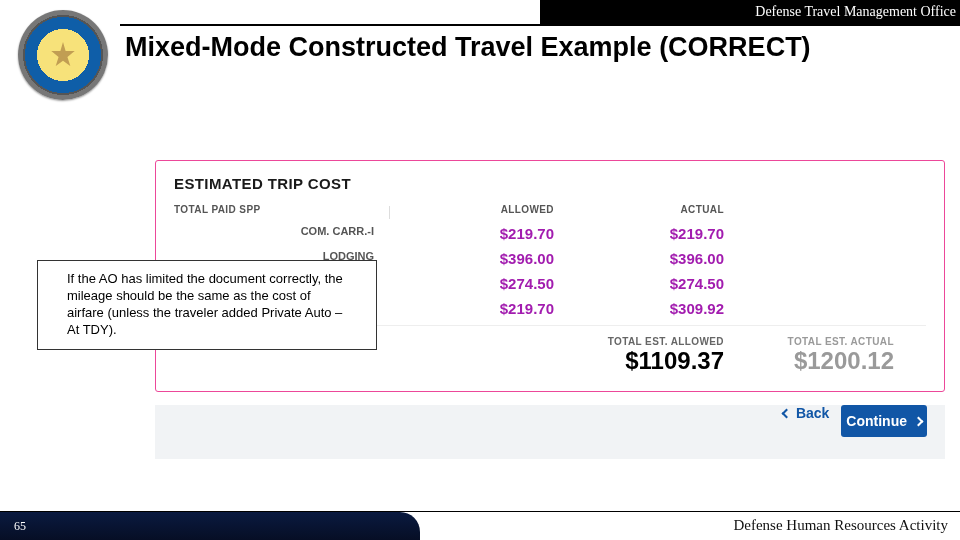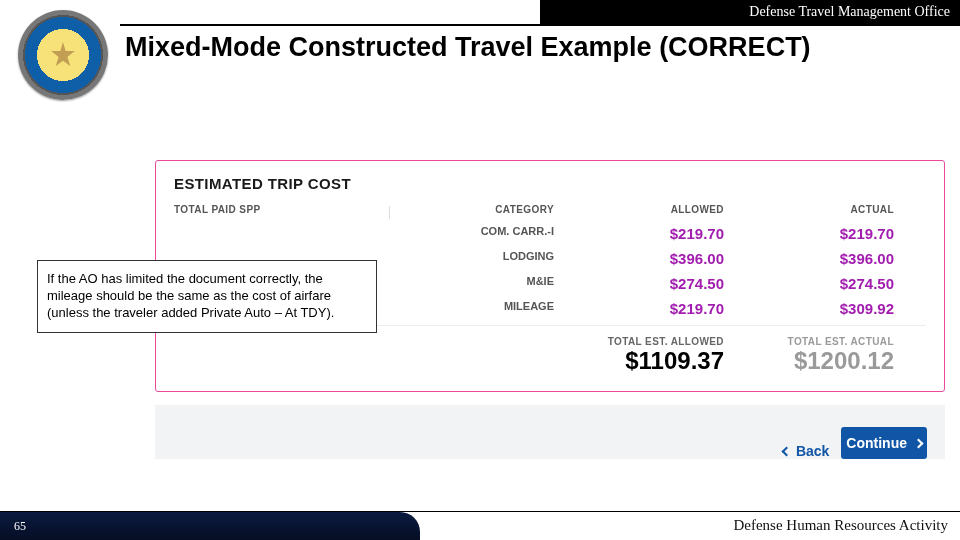--- a/index.html
+++ b/index.html
@@ -1,39 +1,39 @@
 <!DOCTYPE html>
 <html><head>
 <meta charset="utf-8">
 <style>
   * { box-sizing: border-box; margin: 0; padding: 0; }
   html, body { width: 960px; height: 540px; font-family: Arial, Helvetica, sans-serif; background: #fff; overflow: hidden; }
   .slide { position: relative; width: 960px; height: 540px; }
-  .topbar { position: absolute; right: 0; top: 0; height: 24px; width: 420px; background: #000; display: flex; align-items: center; justify-content: flex-end; padding-right: 10px; }
+  .topbar { position: absolute; right: 0; top: 0; height: 24px; width: 420px; background: #000; display: flex; align-items: center; justify-content: flex-end; padding-right: 4px; }
   .topbar-text { color: #fff; font-size: 14px; font-family: Georgia, 'Times New Roman', serif; }
   .topline { position: absolute; left: 120px; right: 0; top: 24px; height: 2px; background: #000; }
   .seal { position: absolute; left: 18px; top: 10px; width: 90px; height: 90px; border-radius: 50%; background: radial-gradient(circle at 50% 50%, #f7e27a 0 26px, #0f5ea8 26px 38px, #555 38px 40px, #777 40px 45px); box-shadow: 0 1px 2px rgba(0,0,0,.4); }
   .seal::before { content:""; position:absolute; left:50%; top:50%; width:26px; height:26px; transform:translate(-50%,-50%); background:#8b5a2b; clip-path: polygon(50% 0,60% 35%,95% 35%,67% 58%,78% 92%,50% 72%,22% 92%,33% 58%,5% 35%,40% 35%); opacity:.5;}
   .title { position: absolute; left: 125px; top: 32px; font-size: 27px; font-weight: bold; line-height: 1.18; }
-  .callout { position: absolute; left: 37px; top: 260px; width: 340px; border: 1px solid #333; padding: 10px 9px; font-size: 13px; line-height: 1.3; background: #fff; }
+  .callout { position: absolute; left: 37px; top: 260px; width: 340px; border: 1px solid #333; padding: 10px 29px; font-size: 13px; line-height: 1.3; background: #fff; }
   .panel-wrap { position: absolute; left: 155px; top: 160px; width: 790px; background: #fff; border: 1px solid #ec4899; border-radius: 3px; padding: 14px 18px 16px; }
   .panel-head { font-weight: 800; letter-spacing: .4px; font-size: 15px; color: #1a1a1a; margin-bottom: 12px; }
   .grid { display: grid; grid-template-columns: 200px 170px 160px 160px; column-gap: 10px; font-size: 12px; color: #333; }
   .grid .hdrcell { font-size: 10px; font-weight: 700; letter-spacing: .4px; color: #555; text-align: right; padding-bottom: 6px; }
   .grid .hdrcell.left { text-align: left; }
   .grid .cat { text-align: right; font-size: 11px; font-weight: 700; color: #555; padding: 4px 0; }
   .grid .val { text-align: right; font-weight: 700; color: #a21caf; padding: 4px 0; font-size: 15px; }
   .grid .spp { text-align: left; font-weight: 700; font-size: 10px; color: #555; }
   .grid .vr { position: relative; }
   .grid .vr::after { content: ""; position: absolute; right: -16px; top: 2px; bottom: 2px; border-right: 1px solid #ddd; }
   .totals { display: grid; grid-template-columns: 200px 170px 160px 160px; column-gap: 10px; margin-top: 4px; border-top: 1px solid #eee; padding-top: 10px; }
   .totals .lab { font-size: 10px; font-weight: 700; letter-spacing: .4px; color: #666; text-align: right; }
   .totals .big { font-size: 24px; font-weight: 800; text-align: right; }
   .totals .est-actual .lab, .totals .est-actual .big { color: #9a9a9a; }
-  .nav-strip { position: absolute; left: 155px; top: 405px; width: 790px; height: 54px; background: #f1f3f5; display: flex; align-items: flex-end; justify-content: flex-end; gap: 12px; padding-right: 18px; }
+  .nav-strip { position: absolute; left: 155px; top: 405px; width: 790px; height: 54px; background: #f1f3f5; display: flex; align-items: flex-start; justify-content: flex-end; gap: 12px; padding-right: 18px; }
   .back-link { color: #1156a6; font-size: 14px; font-weight: 600; cursor: pointer; display:flex; align-items:center; gap:6px; }
   .chevron-left { display:inline-block; width:7px; height:7px; border-left:2px solid #1156a6; border-bottom:2px solid #1156a6; transform: rotate(45deg); }
   .continue-btn { background: #1156a6; color: #fff; font-size: 14px; font-weight: 600; padding: 8px 5px; border-radius: 3px; cursor: pointer; display:flex; align-items:center; gap:8px; }
   .chevron-right { display:inline-block; width:7px; height:7px; border-right:2px solid #fff; border-top:2px solid #fff; transform: rotate(45deg); }
   .bottombar { position: absolute; left: 0; bottom: 0; height: 28px; width: 420px; background: linear-gradient(#0a1a40,#060e25); border-top-right-radius: 20px; }
   .slide-num { position: absolute; left: 14px; bottom: 6px; color: #fff; font-size: 12px; font-family: Georgia, serif; }
   .footerline { position: absolute; left: 0; right: 0; bottom: 28px; height: 1px; background: #000; }
   .footer-right { position: absolute; right: 12px; bottom: 6px; font-size: 15px; font-family: Georgia, 'Times New Roman', serif; color: #111; margin-top: 20px; }
 </style>
 </head>
@@ -45,21 +45,20 @@
   </div>
   <div class="topline"></div>
   <div class="seal"></div>
 
   <div class="title">Mixed-Mode Constructed Travel Example (CORRECT)</div>
 
   <div class="panel-wrap">
     <div class="panel-head">ESTIMATED TRIP COST</div>
     <div class="grid">
       <div class="hdrcell left spp vr">TOTAL PAID SPP</div>
-      <div class="hdrcell">CATEGORY</div>
       <div class="hdrcell">ALLOWED</div>
       <div class="hdrcell">ACTUAL</div>
 
       <div class="spp"></div>
       <div class="cat">COM. CARR.-I</div>
       <div class="val">$219.70</div>
       <div class="val">$219.70</div>
 
       <div class="spp"></div>
       <div class="cat">LODGING</div>

